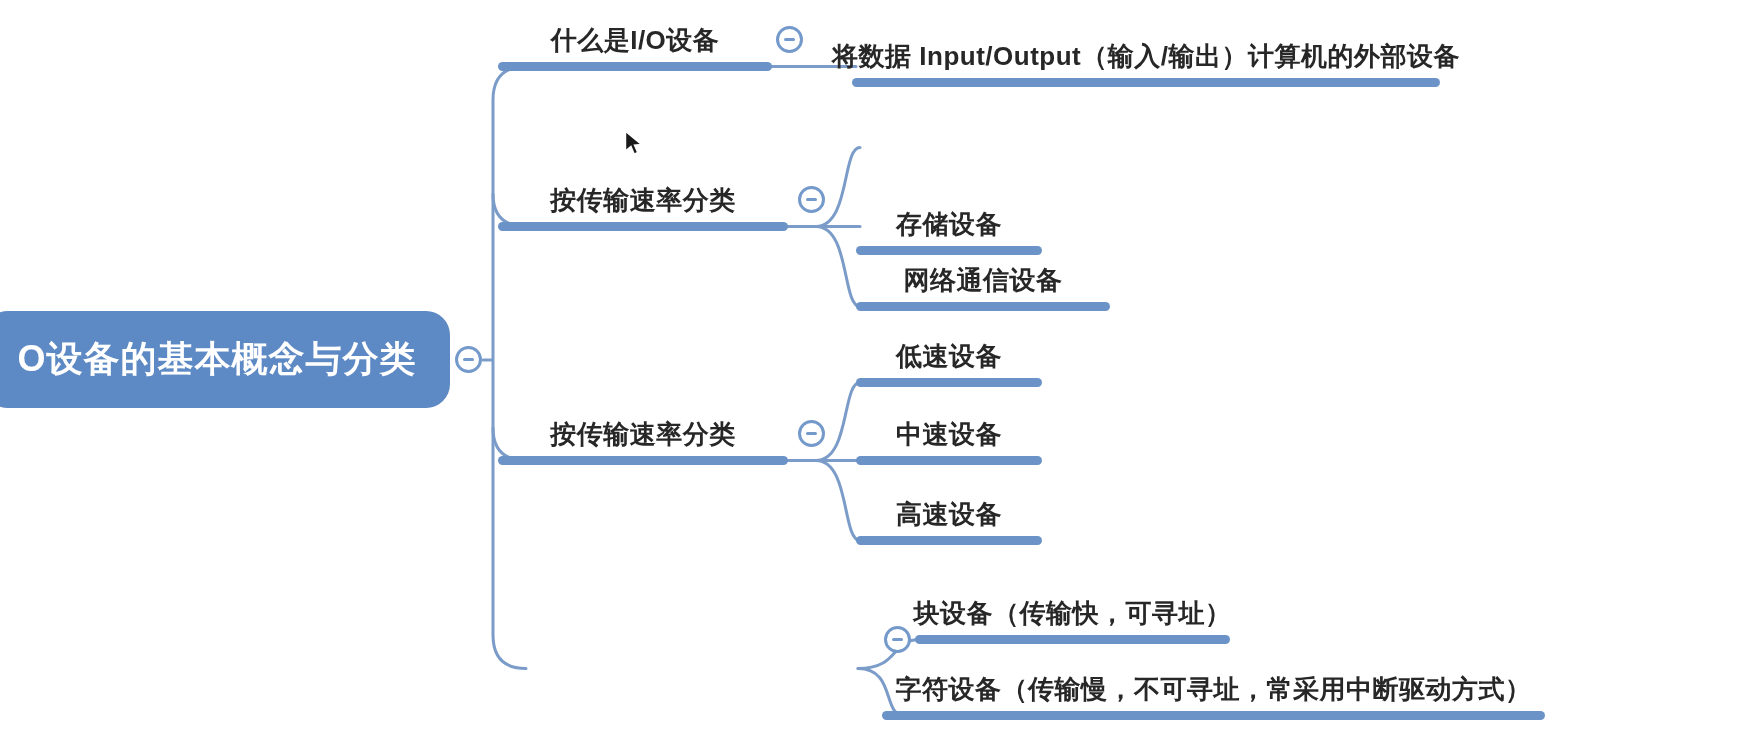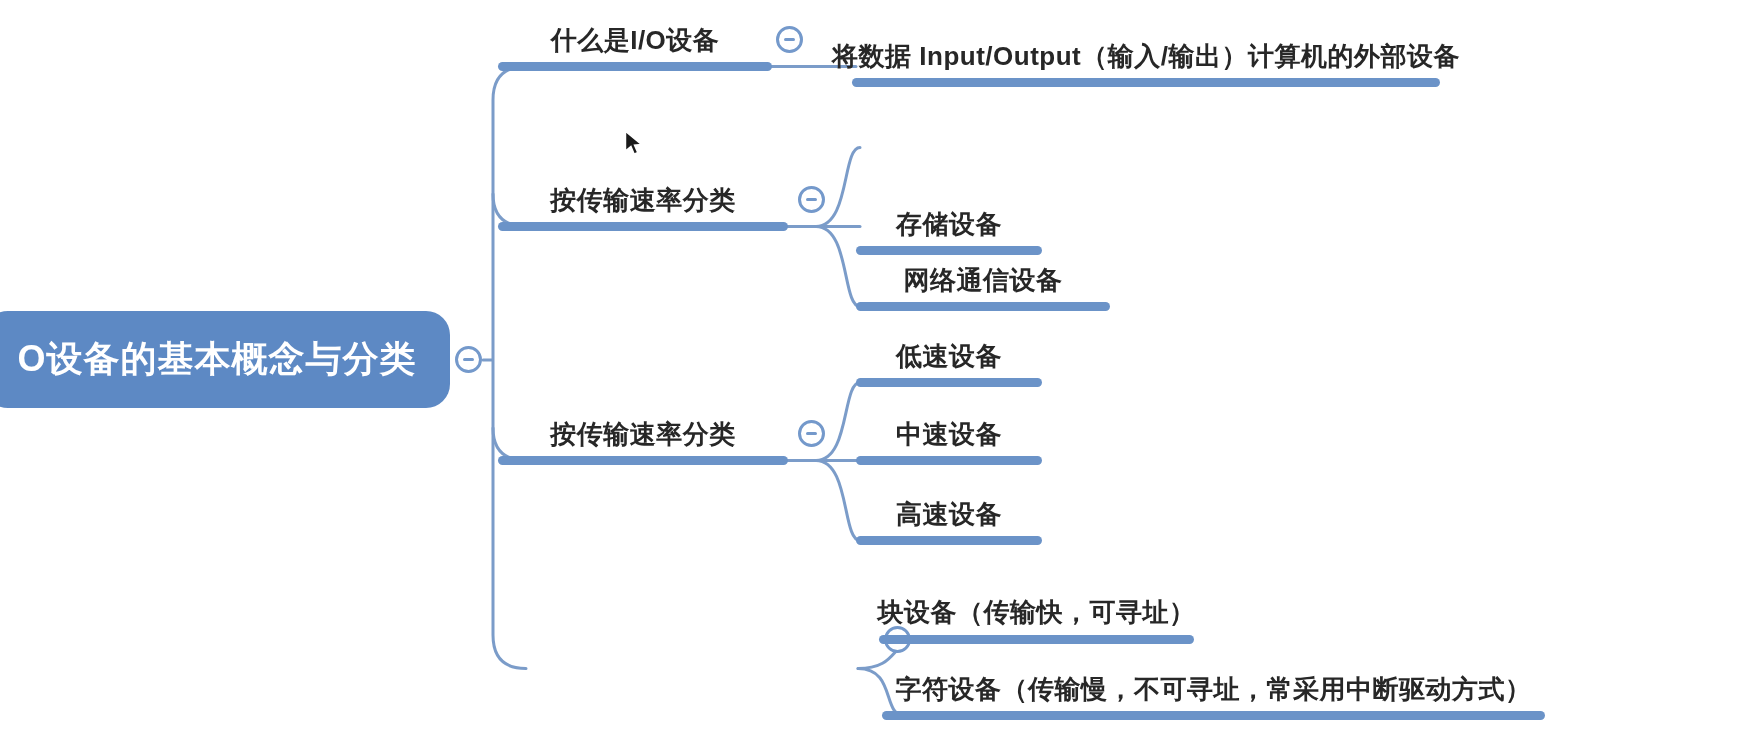--- a/index.html
+++ b/index.html
@@ -119,21 +119,21 @@
     <div class="bar"></div>
   </div>
   <div class="topic" style="left:856px;top:498px;width:186px;">
     <div class="label">高速设备</div>
     <div class="bar"></div>
   </div>
 
   <div class="collapse" style="left:884px;top:626px;">
     <span class="minus"></span>
   </div>
-  <div class="topic" style="left:879px;top:597px;width:315px;font-family:Liberation Serif, serif;">
+  <div class="topic" style="left:915px;top:597px;width:315px;">
     <div class="label">块设备（传输快，可寻址）</div>
     <div class="bar"></div>
   </div>
   <div class="topic" style="left:882px;top:673px;width:663px;align-items:center;">
     <div class="label">字符设备（传输慢，不可寻址，常采用中断驱动方式）</div>
     <div class="bar"></div>
   </div>
 
   <div class="cursor">
     <svg width="22" height="26" viewBox="0 0 14.5 17.5">

